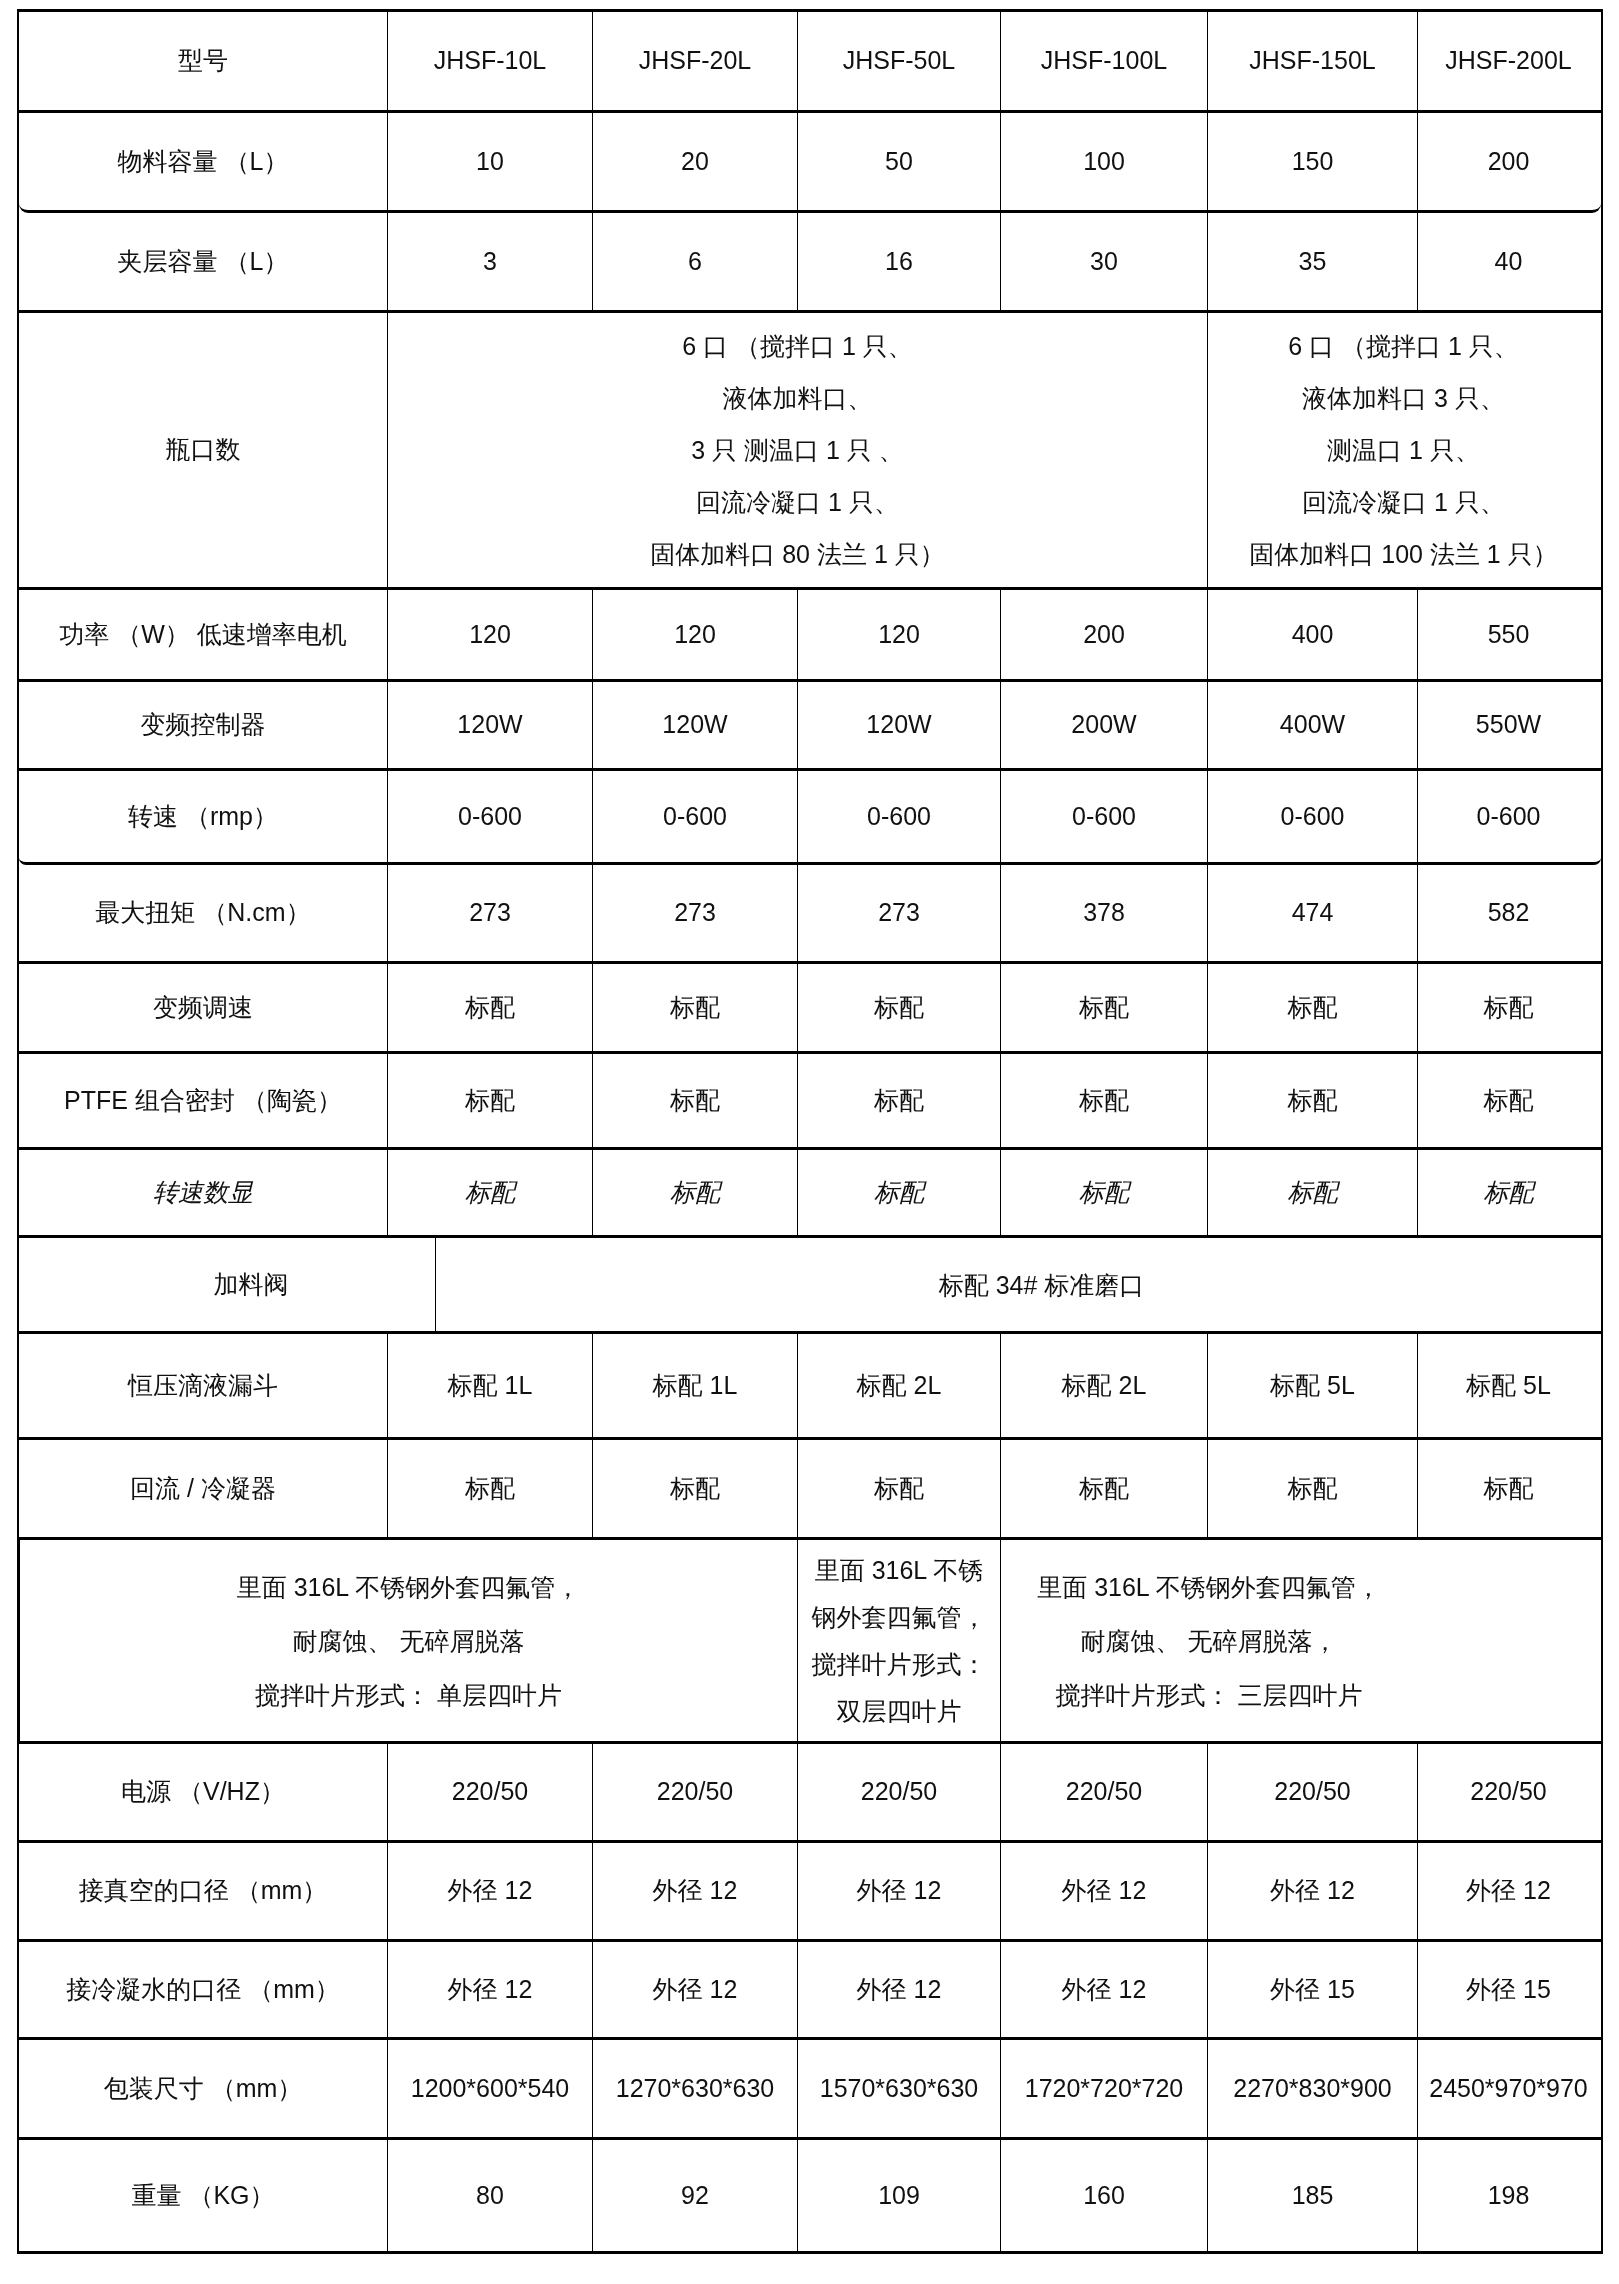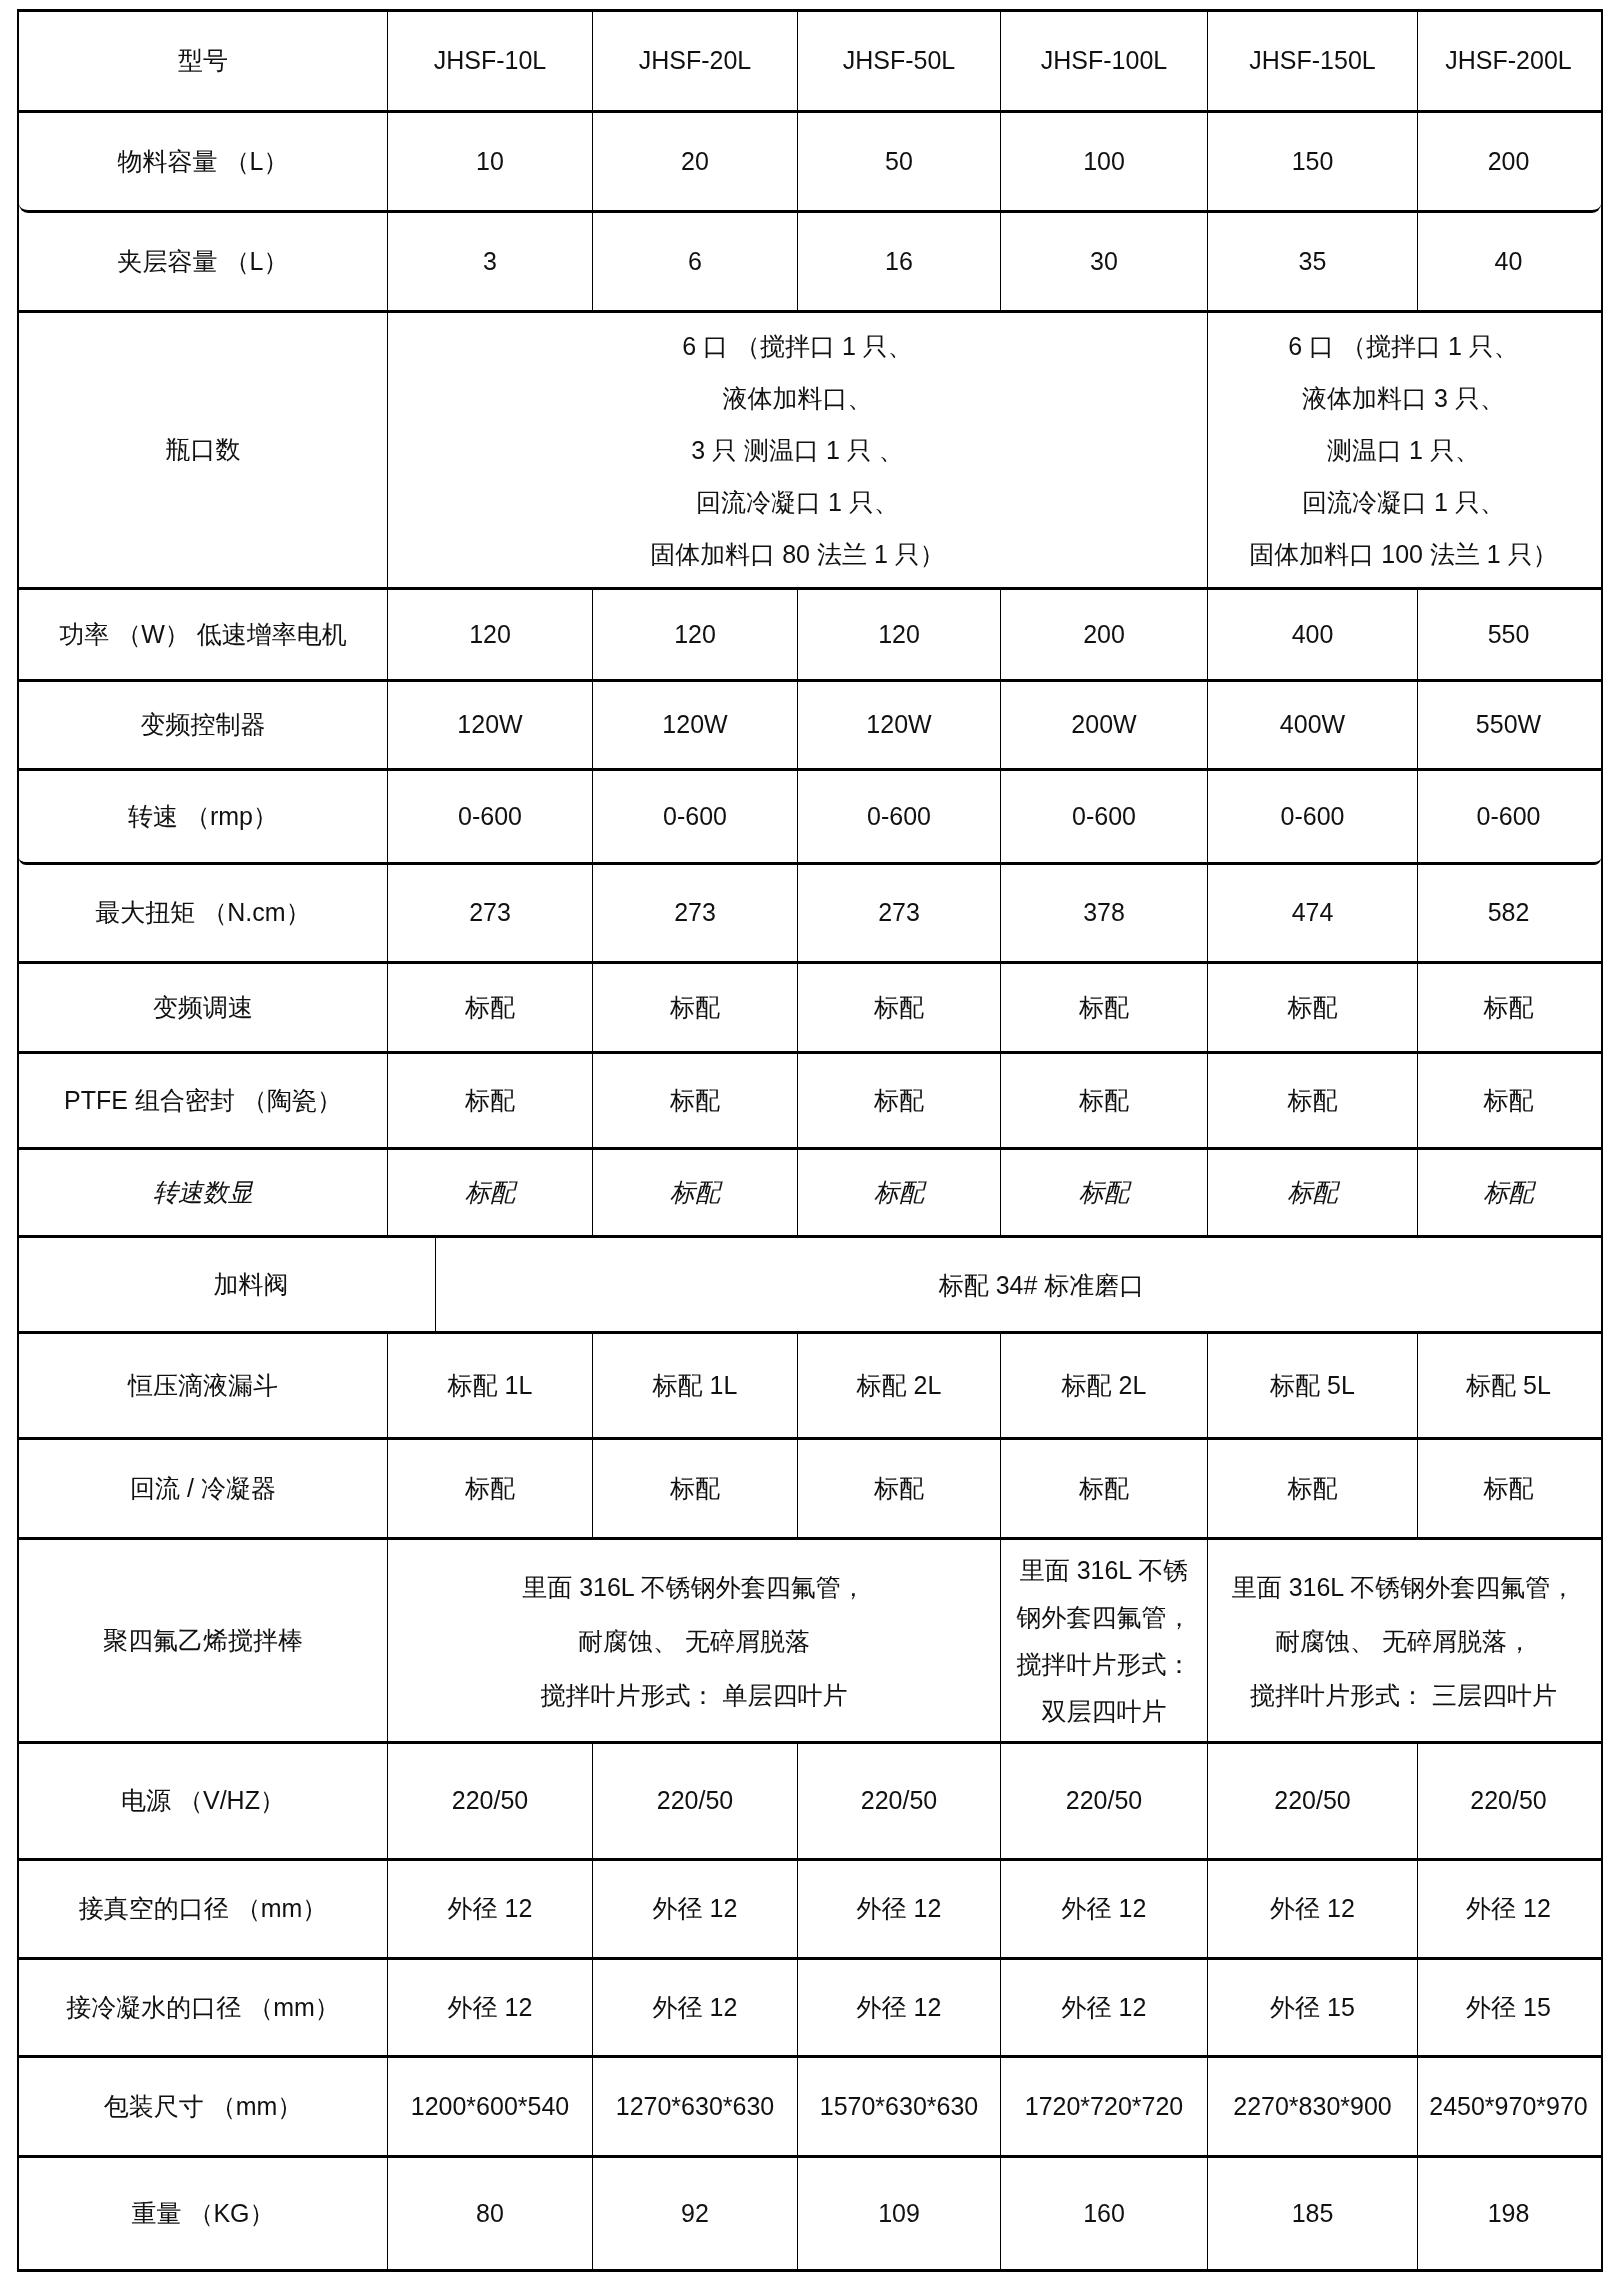--- a/index.html
+++ b/index.html
@@ -171,21 +171,20 @@
     <div class="trow" style="height: 100px;">
       <div class="tcell first label-cell">回流 / 冷凝器</div>
       <div class="tcell">标配</div>
       <div class="tcell">标配</div>
       <div class="tcell">标配</div>
       <div class="tcell">标配</div>
       <div class="tcell">标配</div>
       <div class="tcell">标配</div>
     </div>
     <div class="trow" style="height: 204px;">
-      <div class="tcell first label-cell">聚四氟乙烯搅拌棒</div>
       <div class="tcell" style="grid-column: span 3;">
         <div class="lines">
           <div style="line-height: 54px;">里面 316L 不锈钢外套四氟管，</div>
           <div style="line-height: 54px;">耐腐蚀、 无碎屑脱落</div>
           <div style="line-height: 54px;">搅拌叶片形式： 单层四叶片</div>
         </div>
       </div>
       <div class="tcell">
         <div class="lines">
           <div style="line-height: 47px;">里面 316L 不锈</div>
@@ -195,21 +194,21 @@
         </div>
       </div>
       <div class="tcell" style="grid-column: span 2;">
         <div class="lines">
           <div style="line-height: 54px;">里面 316L 不锈钢外套四氟管，</div>
           <div style="line-height: 54px;">耐腐蚀、 无碎屑脱落，</div>
           <div style="line-height: 54px;">搅拌叶片形式： 三层四叶片</div>
         </div>
       </div>
     </div>
-    <div class="trow" style="height: 117px;">
+    <div class="trow" style="height: 99px;">
       <div class="tcell first label-cell">电源 （V/HZ）</div>
       <div class="tcell">220/50</div>
       <div class="tcell">220/50</div>
       <div class="tcell">220/50</div>
       <div class="tcell">220/50</div>
       <div class="tcell">220/50</div>
       <div class="tcell">220/50</div>
     </div>
     <div class="trow" style="height: 99px;">
       <div class="tcell first label-cell">接真空的口径 （mm）</div>

